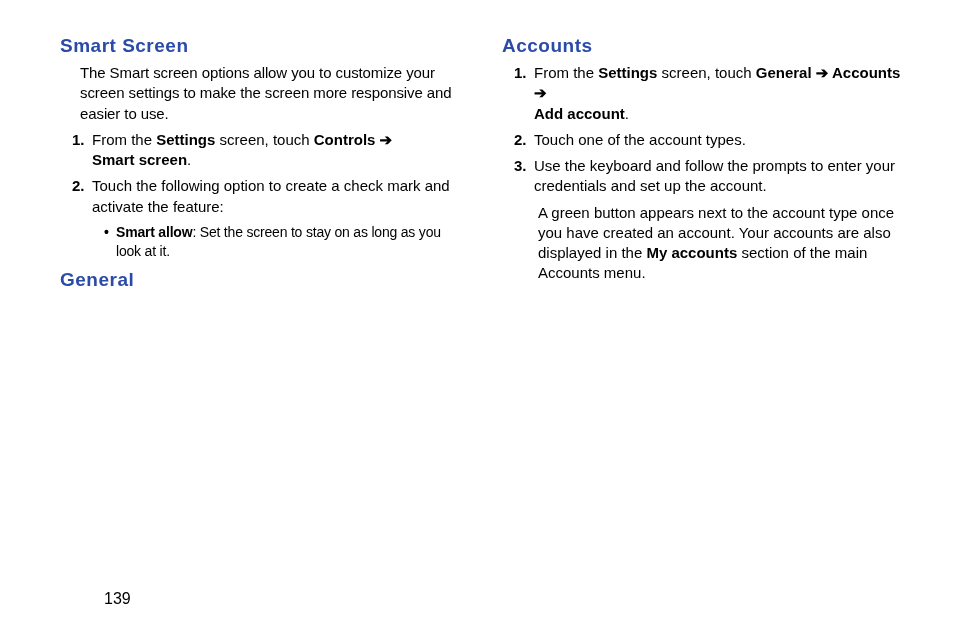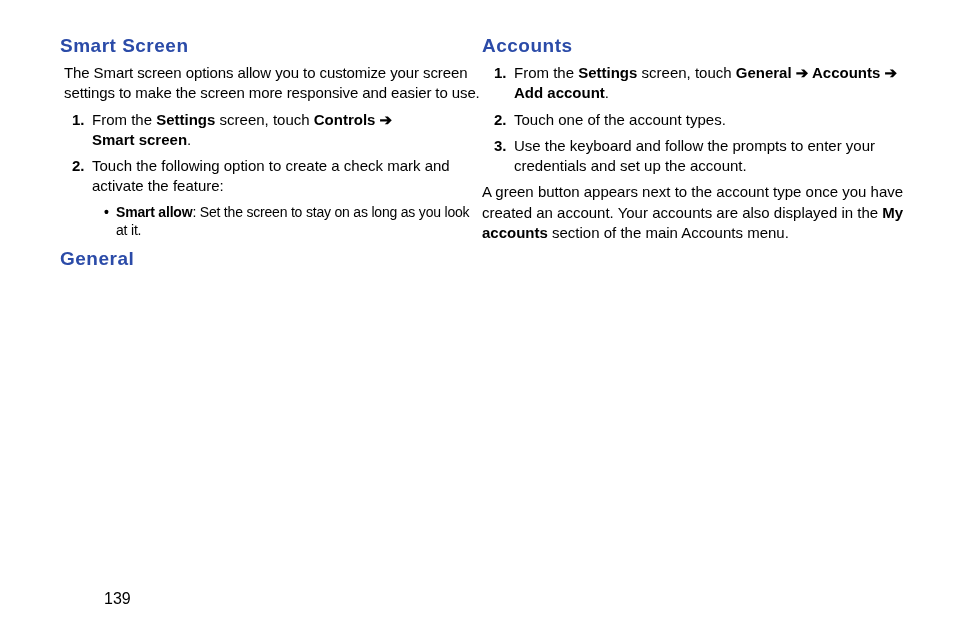--- a/index.html
+++ b/index.html
@@ -7,20 +7,21 @@
       width: 954px;
       height: 636px;
       background: #fff;
       font-family: Arial, Helvetica, sans-serif;
       color: #000;
       padding: 35px 50px 20px 60px;
       position: relative;
     }
     .columns {
       display: flex;
+      gap: 40px;
     }
     .col {
       flex: 1;
       min-width: 0;
     }
     .h1 {
       color: #2b4ba8;
       font-weight: bold;
       font-size: 19px;
       letter-spacing: 0.5px;
@@ -32,21 +33,21 @@
       font-weight: bold;
       font-style: italic;
       font-size: 16px;
       margin-top: 4px;
       margin-bottom: 6px;
     }
     .para {
       font-size: 15px;
       line-height: 1.35;
       margin-bottom: 6px;
-      margin-left: 4px;
+      margin-left: 20px;
       letter-spacing: -0.1px;
     }
     .list {
       margin-left: 4px;
     }
     .li {
       display: flex;
       font-size: 15px;
       line-height: 1.35;
       margin-bottom: 6px;
@@ -76,20 +77,21 @@
       font-weight: bold;
     }
     .page-num {
       position: absolute;
       bottom: 28px;
       left: 104px;
       font-size: 16px;
       text-align: center;
     }
     .continuation {
+      margin-left: 36px;
       font-size: 15px;
       line-height: 1.35;
       margin-bottom: 6px;
     }
   </style>
 </head>
 <body>
 
 <div class="columns">
 

